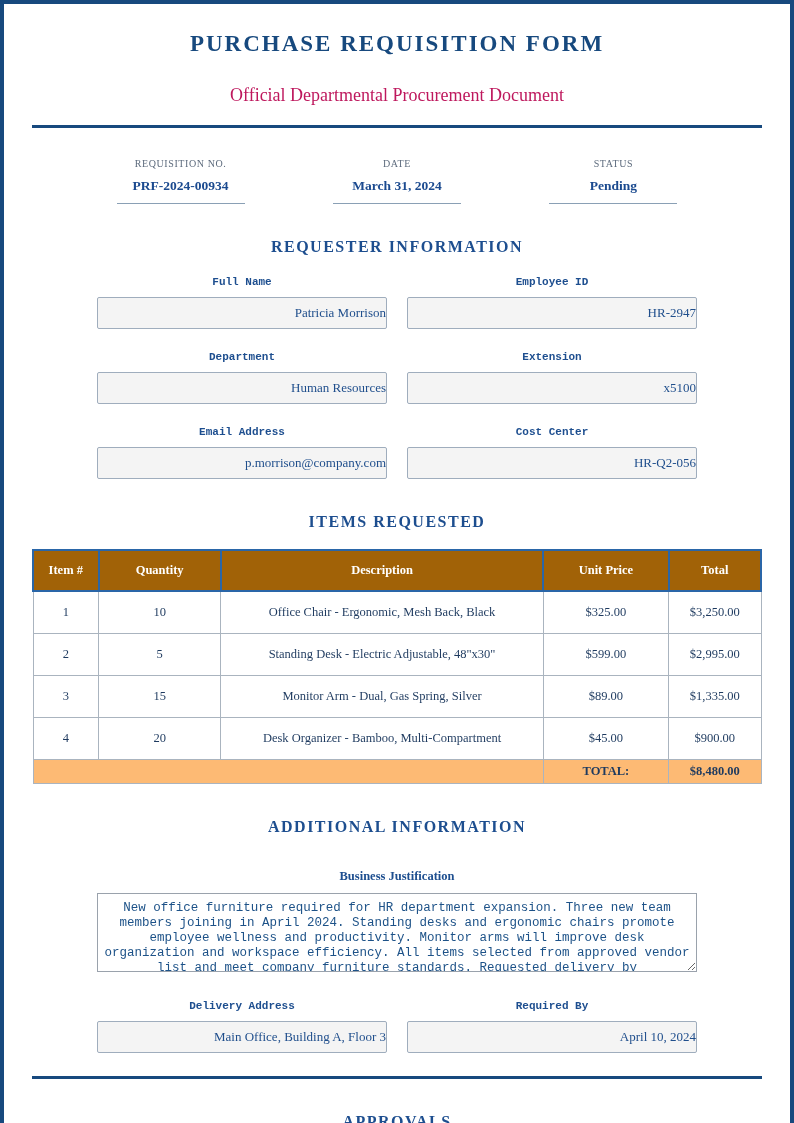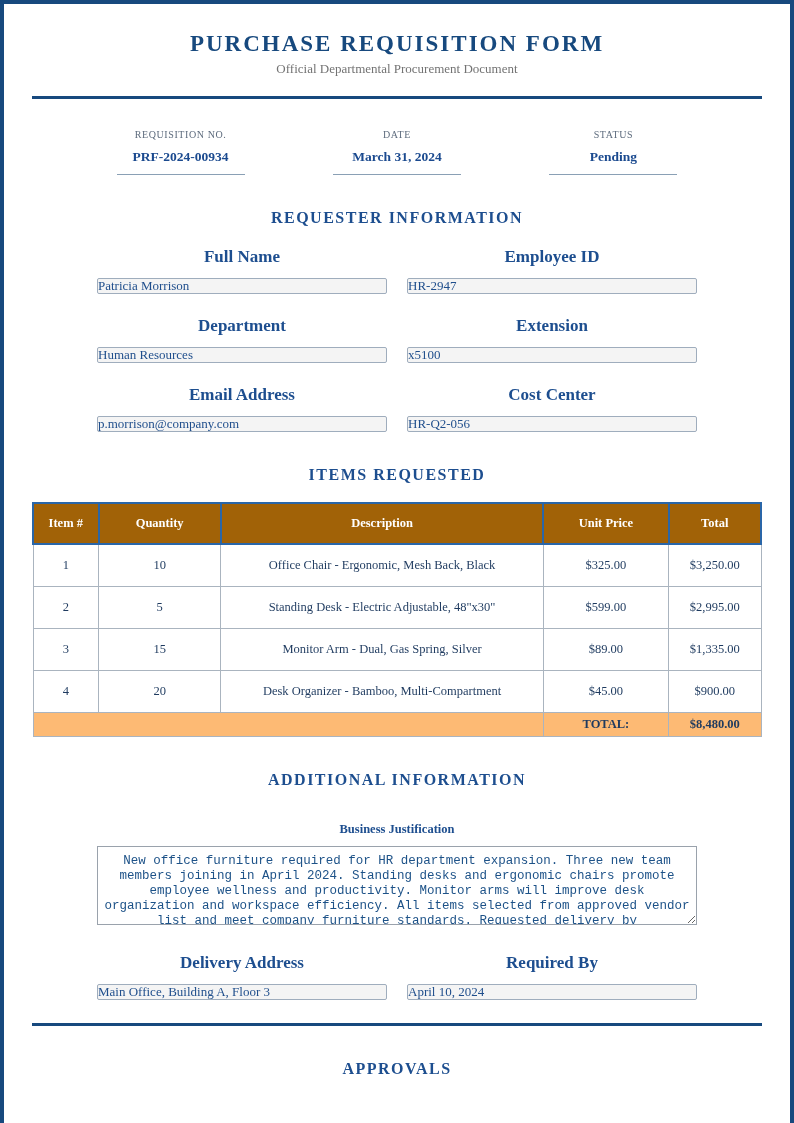--- a/index.html
+++ b/index.html
@@ -4,42 +4,42 @@
 <style>
   * { margin:0; padding:0; box-sizing:border-box; }
   html,body { width:794px; height:1123px; overflow:hidden; background:#ffffff;
     font-family:"Liberation Serif", serif; }
   .page { width:794px; height:1140px; border:4px solid #17497e; background:#fff;
     padding:0 28px; }
 
   
   .doc-title { margin-top:27px; text-align:center; font-size:23px; font-weight:bold;
     letter-spacing:2px; color:#17497e; }
-  .doc-subtitle { margin-top:4px; text-align:center; font-size:13px; color:#737373; }
+  .doc-subtitle { margin-top:28px; text-align:center; font-size:18px; color:#be185d; }
   .rule { border:none; border-top:3px solid #17497e; margin-top:19px; }
   .rule2 { border:none; border-top:3px solid #17497e; margin-top:23px; }
 
   
   .meta-row { display:flex; justify-content:space-between; margin:30px 42px 0; }
   .meta-col { width:33%; text-align:center; }
   .meta-label { font-size:10px; letter-spacing:0.6px; color:#5d6b7d; }
   .meta-value { display:inline-block; min-width:128px; margin-top:9px; padding-bottom:9px;
     font-size:13.5px; font-weight:bold; color:#1b4a8f; border-bottom:1.5px solid #8aa0b5; }
 
   
   .section-heading { margin-top:34px; text-align:center; font-size:16px; font-weight:bold;
     letter-spacing:1.5px; color:#1d4e8f; }
 
   
   .field-grid { width:600px; margin:20px auto 0; display:grid;
     grid-template-columns:1fr 1fr; column-gap:20px; row-gap:22px; }
-  .field-label { display:block; text-align:center; font-size:17px; font-weight:bold;
-    color:#1d4e8f; margin-bottom:9px; }
-  .field-box { width:100%; height:16px; background:#f4f4f4; border:1px solid #9fadbd;
-    border-radius:2px; text-align:left; font-size:13px; color:#1f4e8c;
+  .field-label { display:block; text-align:center; font-size:11px; font-weight:bold;
+    color:#1d4e8f; margin-bottom:9px;font-family:Liberation Mono, monospace; }
+  .field-box { width:100%; height:32px; background:#f4f4f4; border:1px solid #9fadbd;
+    border-radius:2px; text-align:right; font-size:13px; color:#1f4e8c;
     font-family:"Liberation Serif", serif; line-height:30px; }
   input.field-box { outline:none; }
 
   
   table.items { width:100%; margin-top:18px; border-collapse:collapse; }
   table.items thead tr { background:#123c68; }
   table.items th { background:#a16207; border:2px solid #2a66a8; color:#ffffff;
     font-size:12.5px; font-weight:bold; padding:12px 6px; }
   table.items td { border:1px solid #aab4bf; text-align:center; font-size:12.5px;
     color:#1e3a5f; padding:13px 6px; }

